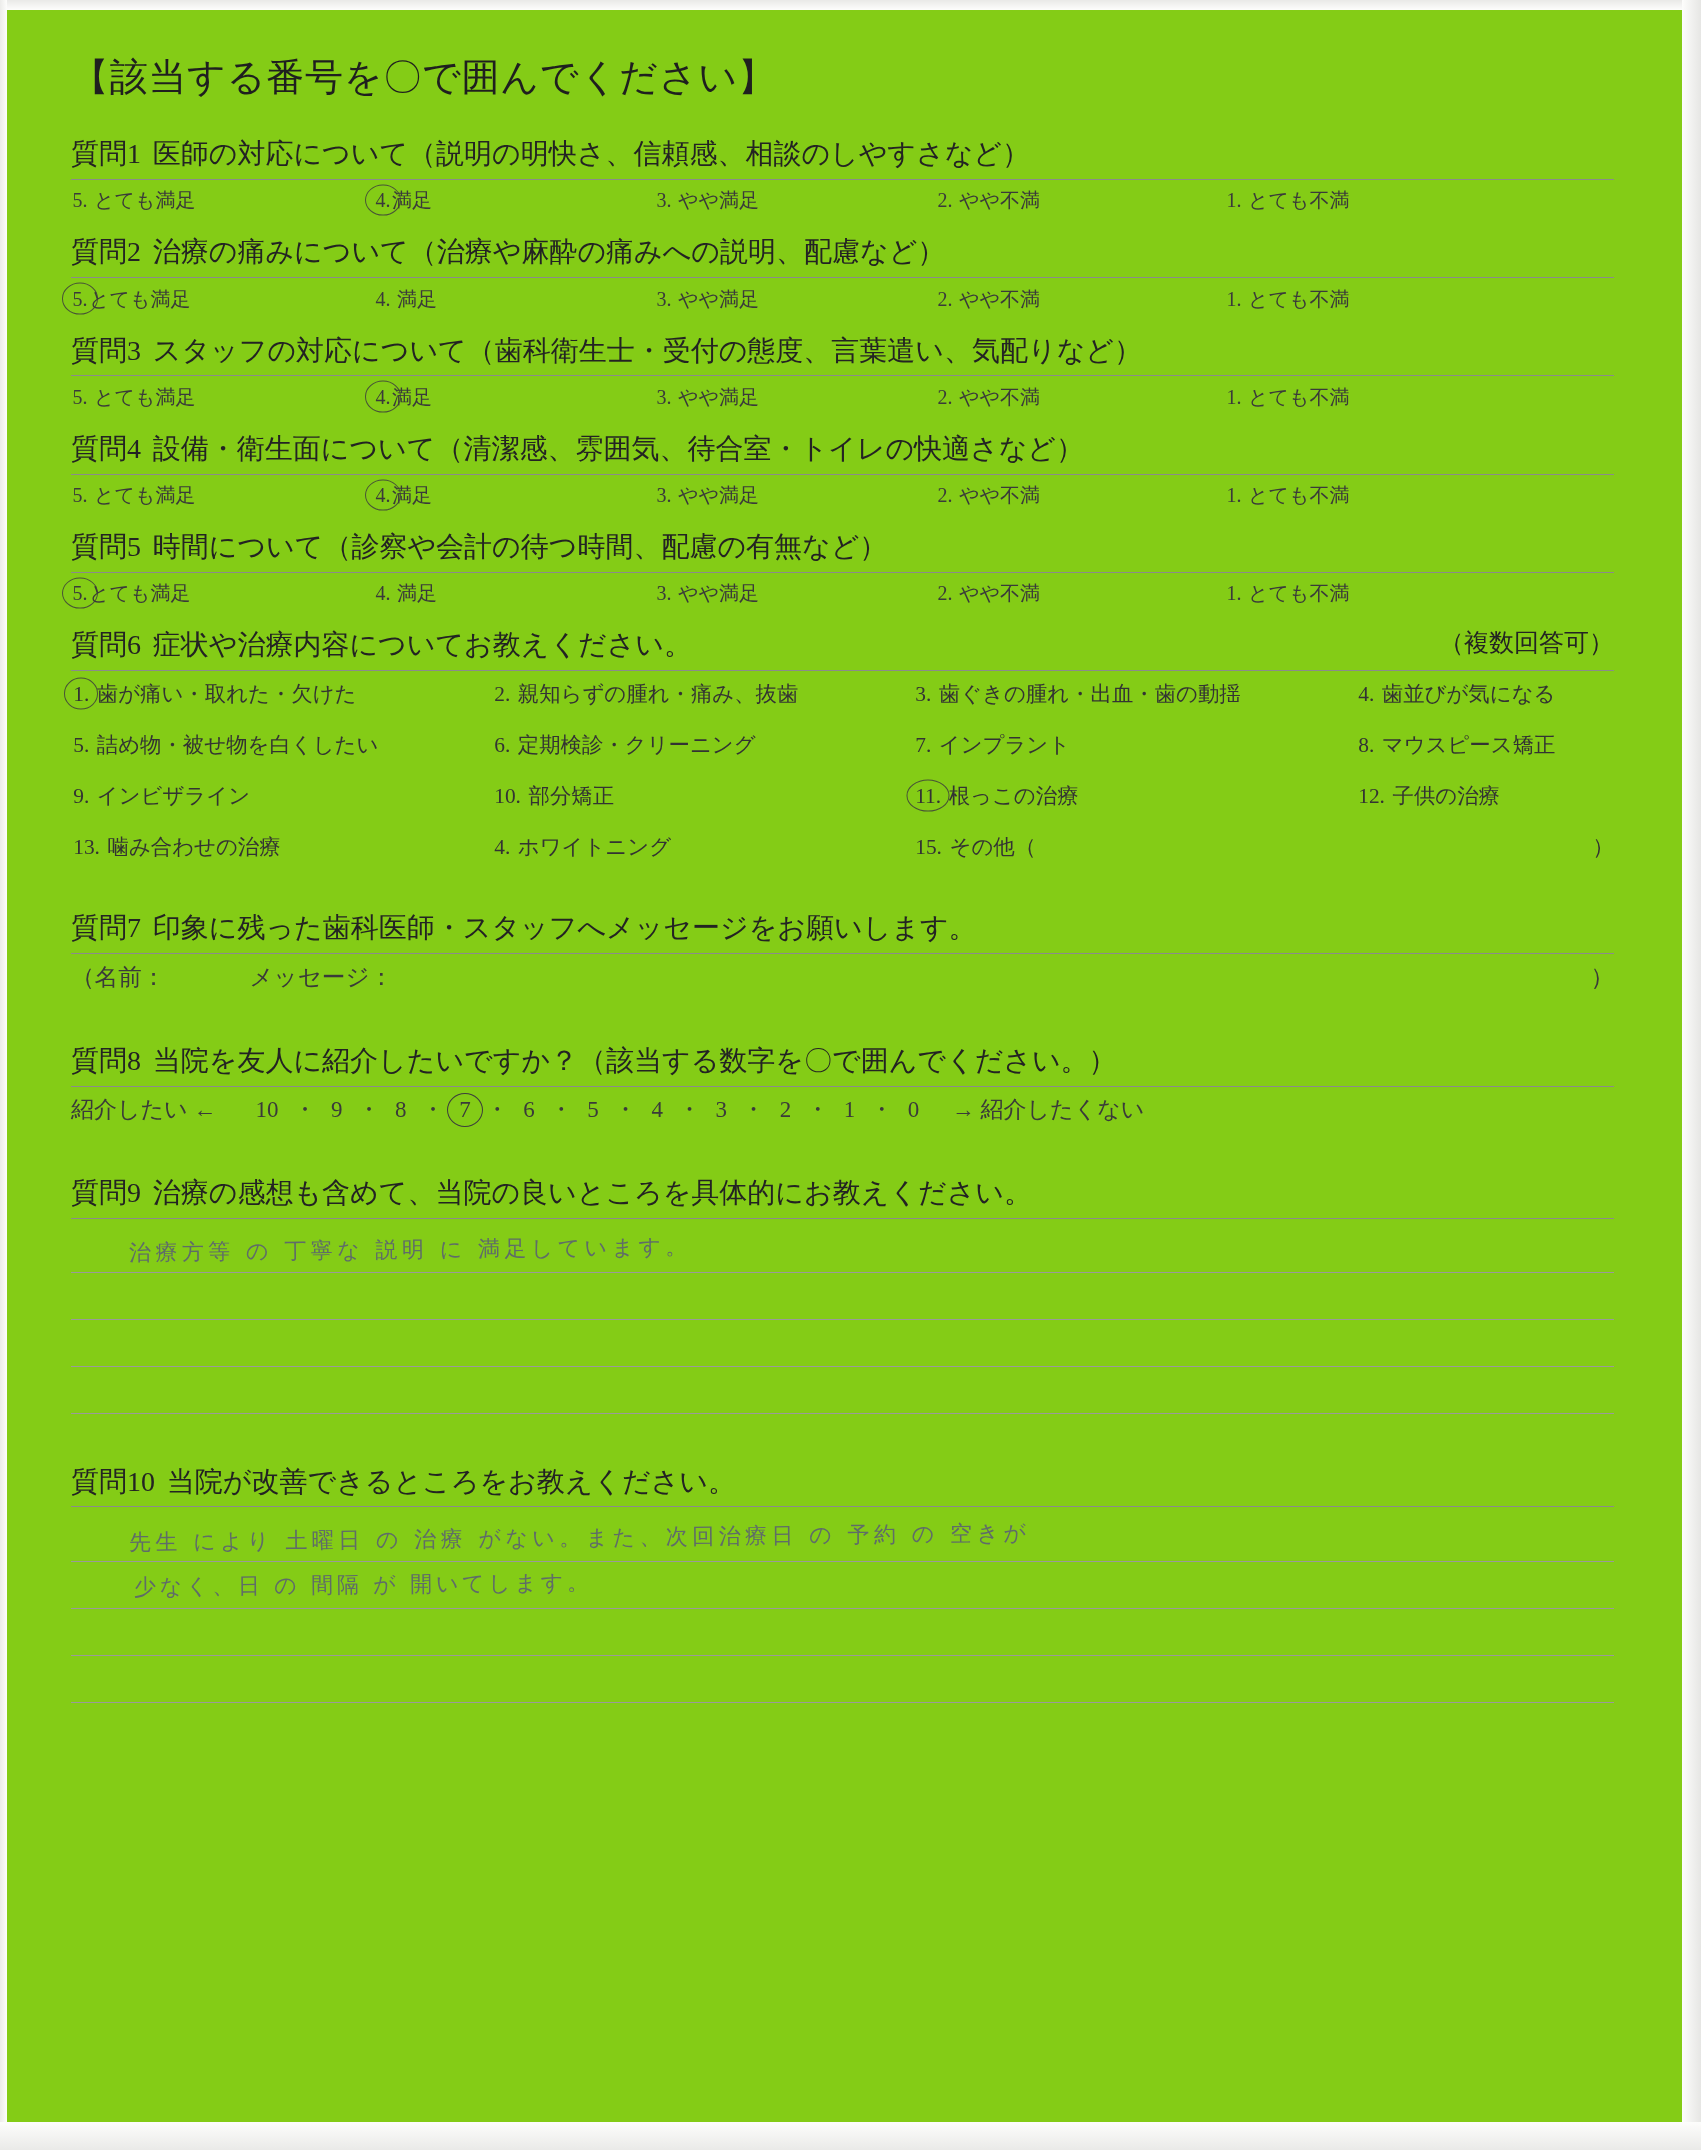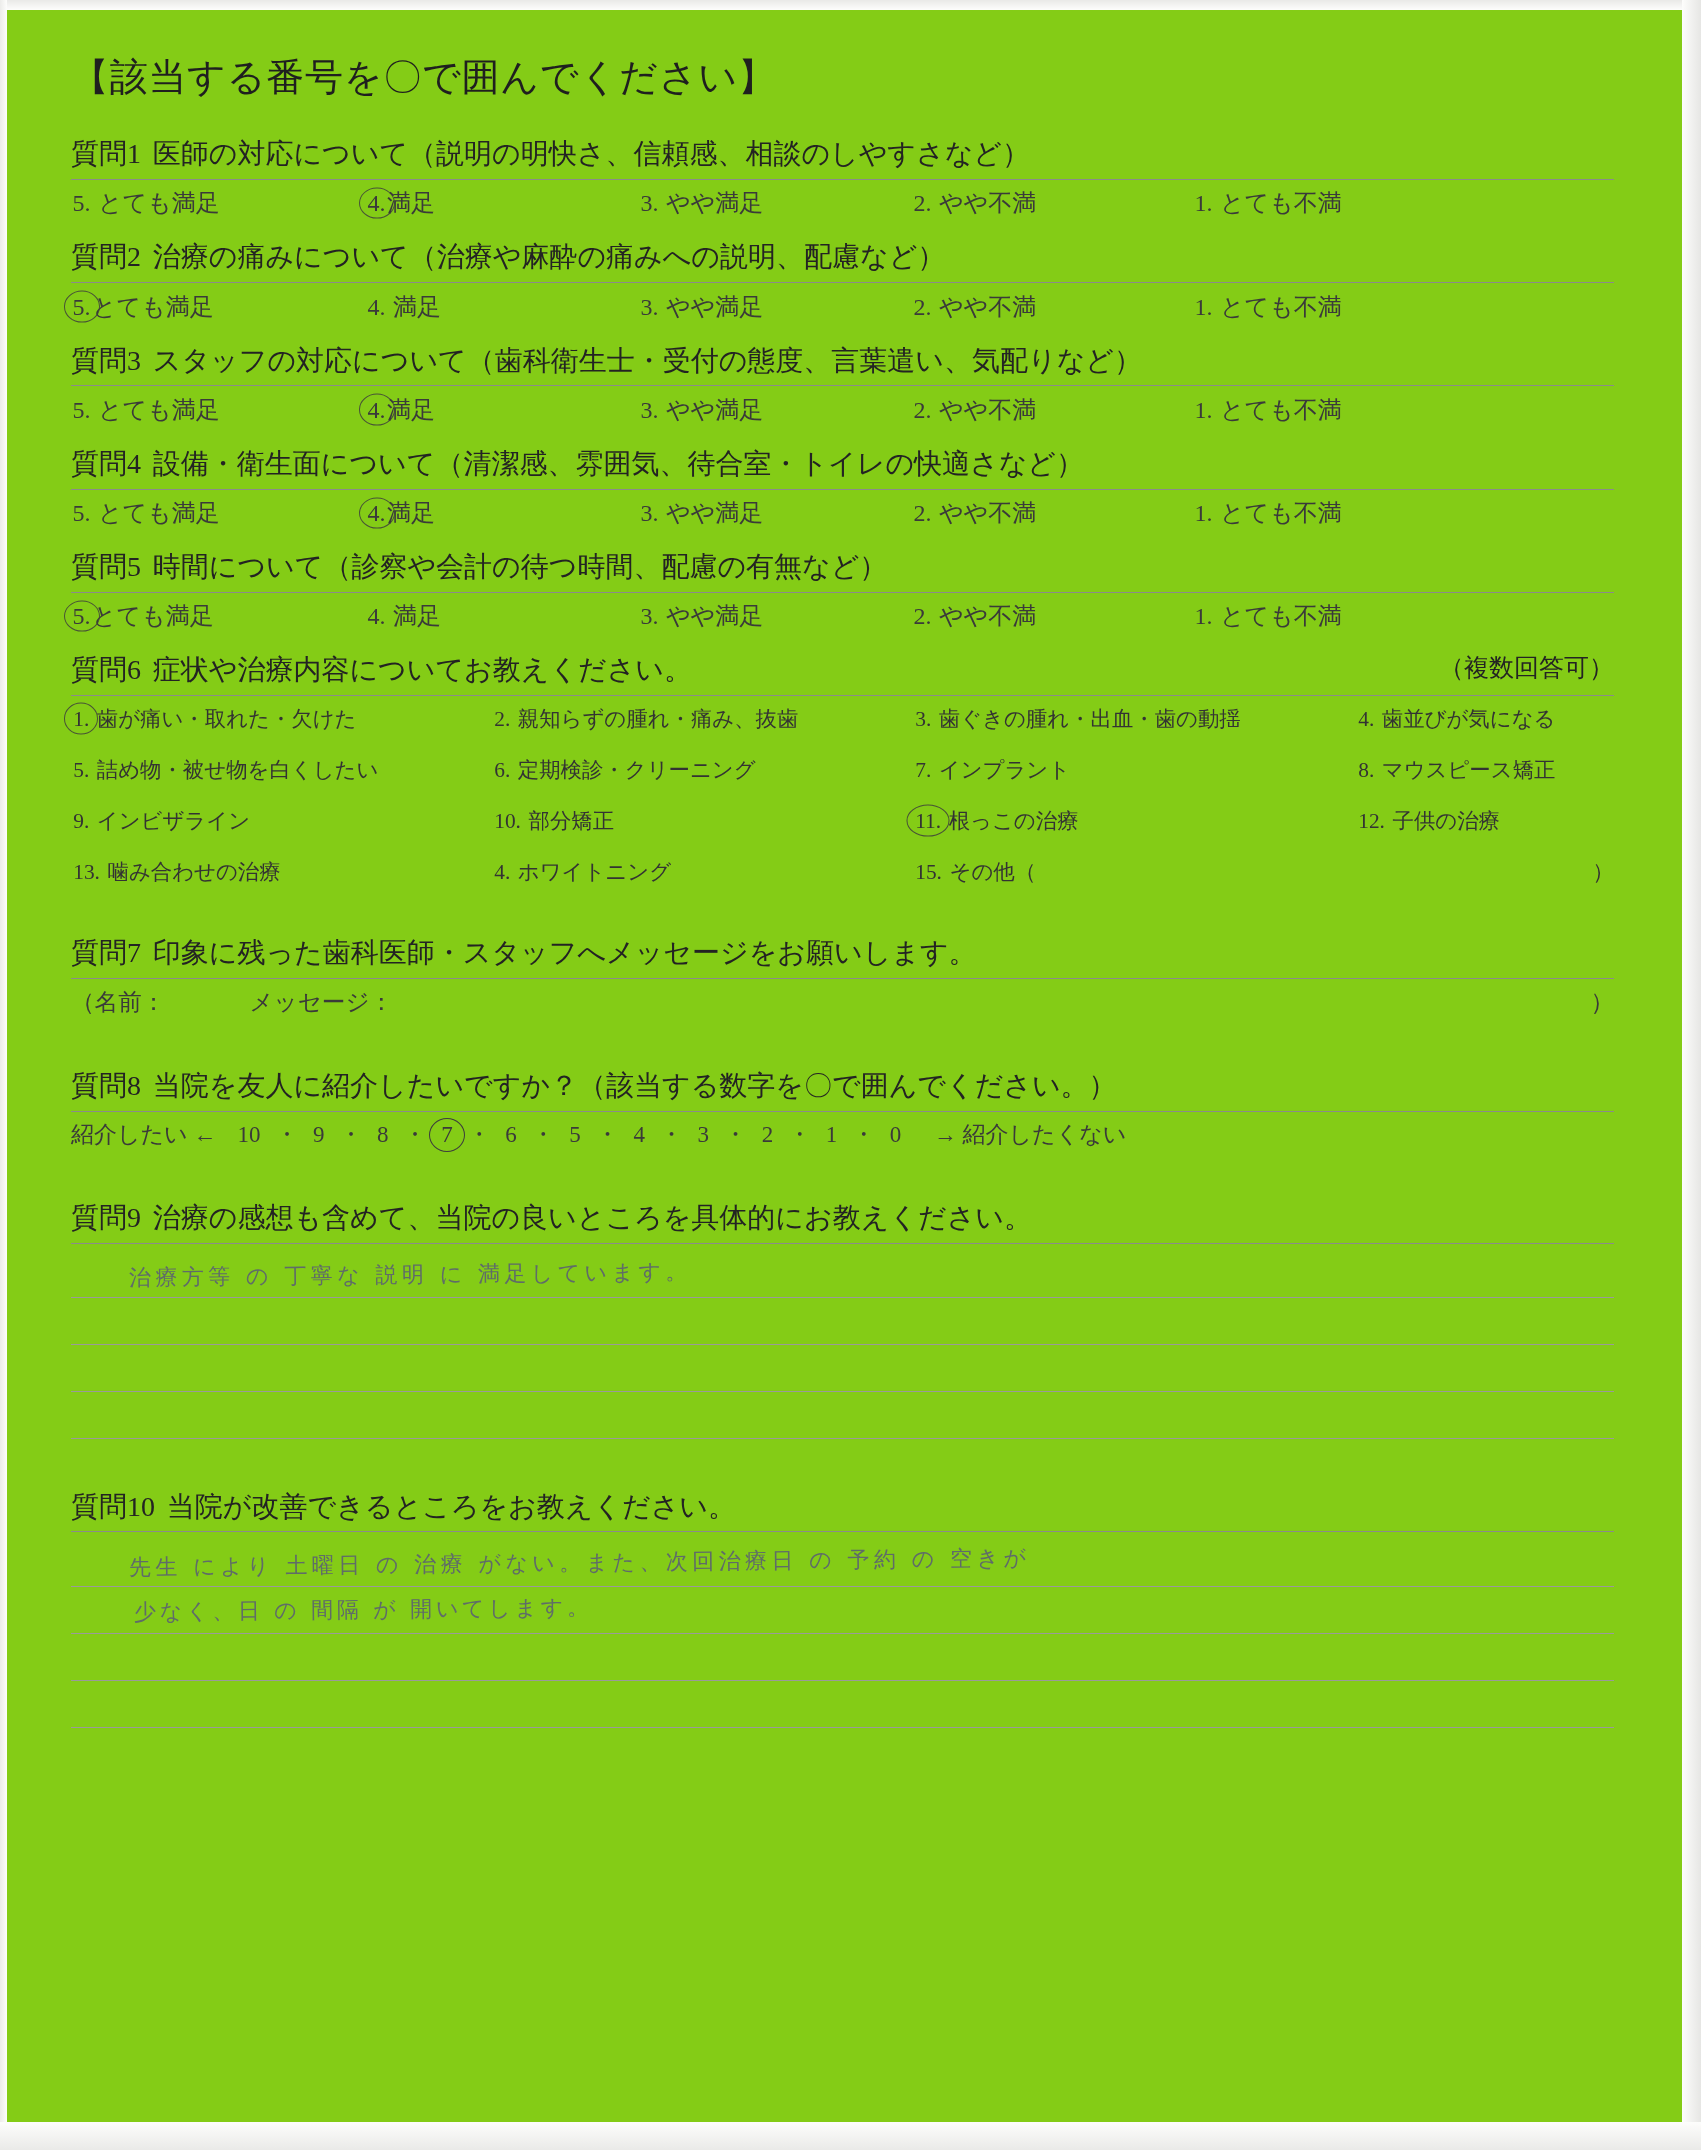--- a/index.html
+++ b/index.html
@@ -59,23 +59,24 @@
     white-space: nowrap;
   }
   .q-head .q-label { margin-right: 11.8px; }
   .rule {
     border: 0;
     border-top: 1.1px solid #8b8b8b;
     margin: 0 0 7.4px 0;
   }
   .scale-row {
     display: flex;
-    font-size: 24px;
+    font-size: 20px;
     color: #3a3a3a;
     margin-bottom: 4.4px;
+    gap: 8px;
   }
   .scale-opt {
     position: relative;
     white-space: nowrap;
   }
   .scale-opt .num { position: relative; display: inline-block; padding: 0 1.5px; }
   .circled .num::after {
     content: "";
     position: absolute;
     left: 50%;
@@ -134,21 +135,21 @@
   .name-line .close { margin-left: auto; }
 
   
   .nps-row {
     display: flex;
     align-items: center;
     font-size: 23px;
     color: #3a3a3a;
     margin-top: 5.9px;
   }
-  .nps-left { margin-right: 18px; }
+  .nps-left { margin-right: 36px; }
   .nps-scale { display: flex; align-items: center; }
   .nps-scale .n {
     position: relative;
     display: inline-block;
     padding: 0 3px;
   }
   .nps-scale .dot { padding: 0 11.8px; }
   .nps-scale .n.circled::after {
     content: "";
     position: absolute;

